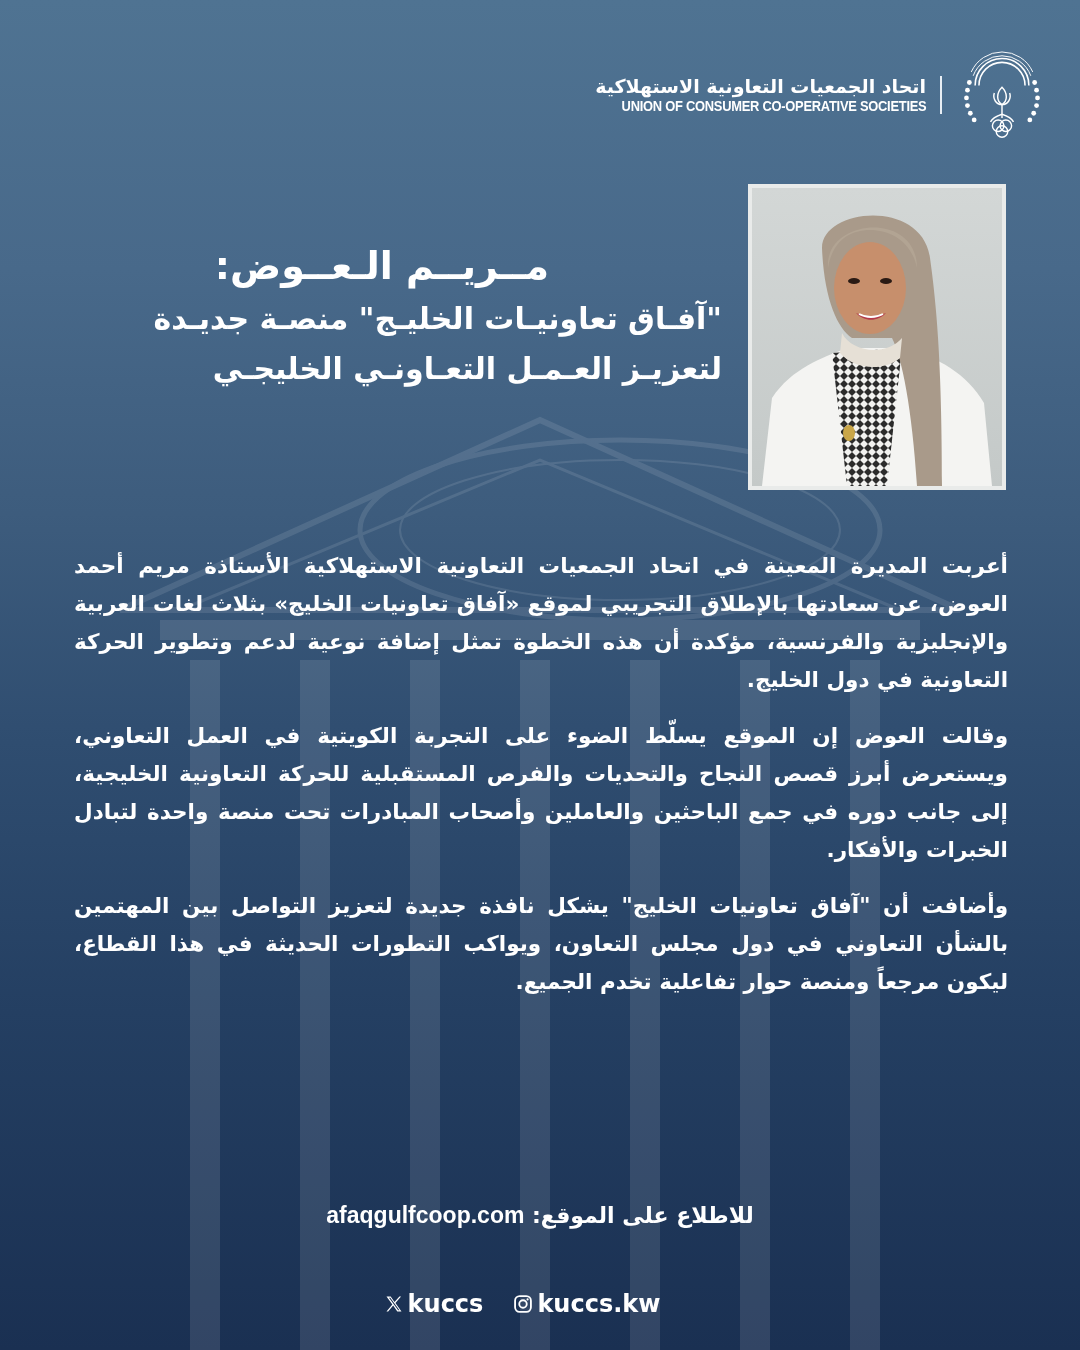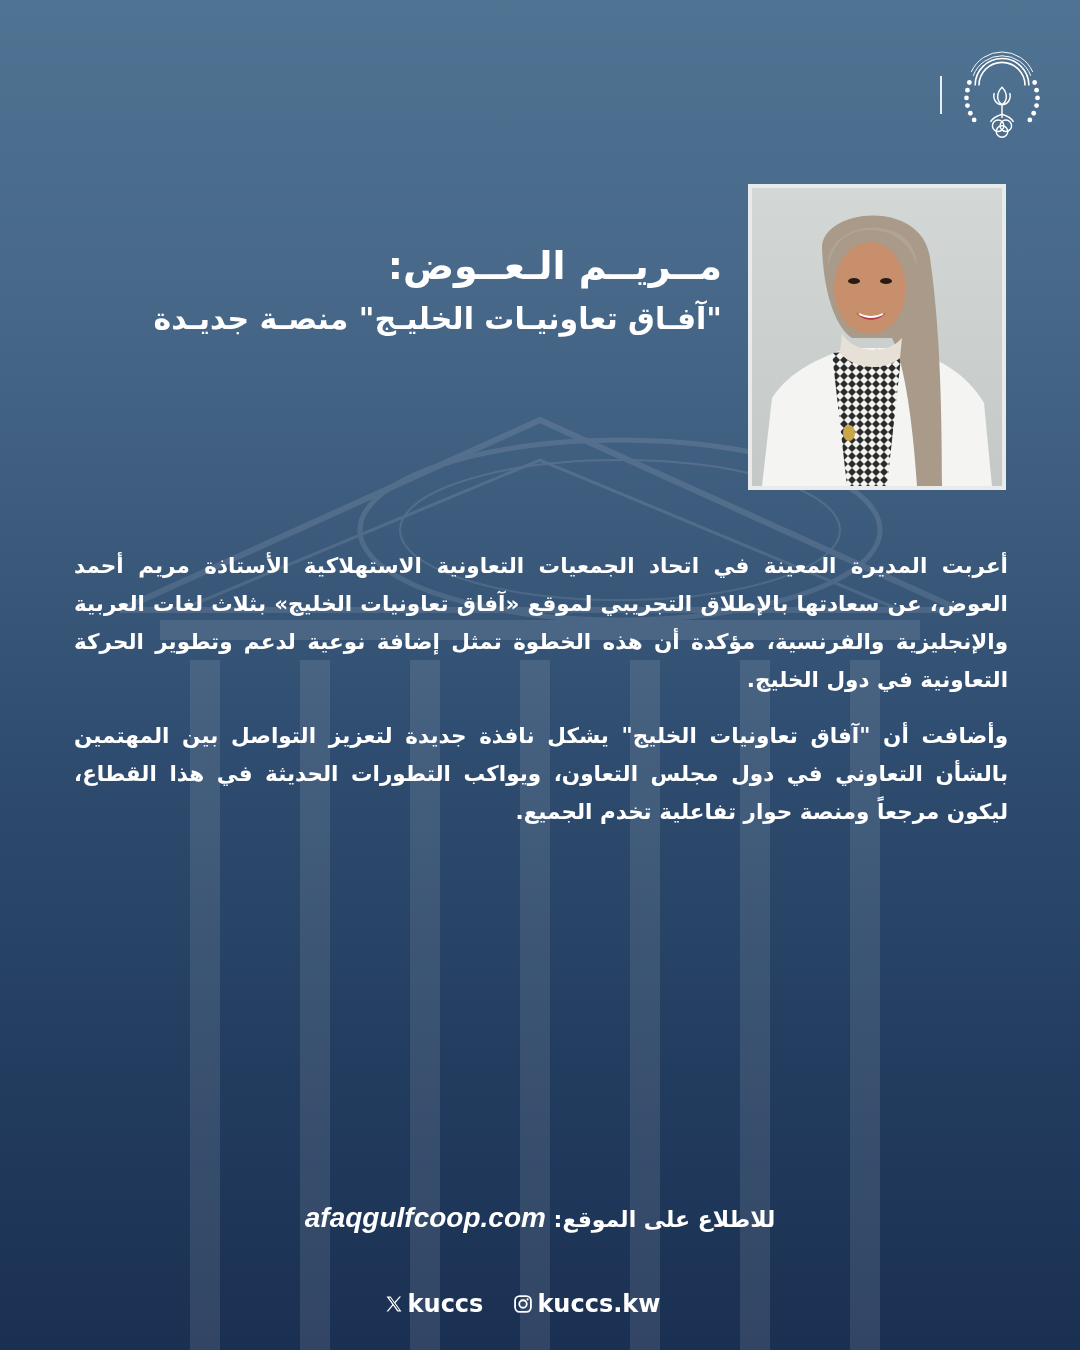--- a/index.html
+++ b/index.html
@@ -26,37 +26,37 @@
   .header-en { font-family: "Liberation Sans", sans-serif; font-size: 15px; font-weight: bold; line-height: 18px; letter-spacing: -0.3px; transform: scaleX(0.86); transform-origin: right center; white-space: nowrap; }
 
   
   .photo {
     position: absolute; left: 748px; top: 184px; width: 258px; height: 306px;
     border: 4px solid #e9ebea; background: #cfd4d4; overflow: hidden;
   }
 
   
   .title-block { position: absolute; right: 358px; top: 238px; width: 680px; direction: rtl; text-align: right; }
-  .title-name { font-size: 38px; font-weight: bold; line-height: 56px; letter-spacing: 2px; }
+  .title-name { font-size: 38px; font-weight: bold; line-height: 56px; letter-spacing: 2px; text-align: center; }
   .title-line { font-size: 30px; font-weight: bold; line-height: 50px; letter-spacing: 0.5px; }
 
   
   .body-text {
     position: absolute; left: 74px; right: 72px; top: 500px;
     direction: rtl; text-align: justify; text-align-last: right;
     font-size: 21.5px; font-weight: bold; line-height: 38px; margin-top: 47px;
   }
   .para { margin-bottom: 18px; }
   .para.tight { margin-bottom: 0; }
 
   .site-line {
     position: absolute; top: 1202px; left: 0; width: 1080px; text-align: center;
     font-size: 22px; font-weight: bold; direction: rtl;
   }
-  .site-url { font-family: "Liberation Sans", sans-serif; font-weight: bold; font-size: 28px; font-style: italic; }
+  .site-url { font-family: "Liberation Sans", sans-serif; font-weight: bold; font-size: 23px; }
 
   .social {
     position: absolute; top: 1290px; left: 0; width: 1044px;
     display: flex; justify-content: center; align-items: center; gap: 30px;
   }
   .social-item { display: flex; align-items: center; gap: 4px; font-family: "DejaVu Sans", sans-serif; font-weight: bold; font-size: 24px; }
   .social-icon { width: 20px; height: 20px; display: inline-block; }
 </style>
 </head>
 <body>
@@ -106,20 +106,24 @@
       <path d="M58 48 C60 54 56 60 50 60"></path>
       <path d="M50 60 L50 74"></path>
       <path d="M50 70 C44 72 40 74 38 78"></path>
       <path d="M50 70 C56 72 60 74 62 78"></path>
       <circle cx="46" cy="82" r="6"></circle>
       <circle cx="54" cy="82" r="6"></circle>
       <circle cx="50" cy="88" r="6"></circle>
     </g>
   </svg>
   <div class="header-divider"></div>
+  <div class="header-text">
+    <div class="header-ar">اتحاد الجمعيات التعاونية الاستهلاكية</div>
+    <div class="header-en">UNION OF CONSUMER CO-OPERATIVE SOCIETIES</div>
+  </div>
 </div>
 
 <div class="photo">
   <svg width="250" height="298" viewBox="0 0 250 298">
     <defs>
       <linearGradient id="bgG" x1="0" y1="0" x2="0" y2="1">
         <stop offset="0" stop-color="#d3d7d6"></stop>
           <stop offset="1" stop-color="#c4c9c8"></stop>
       </linearGradient>
       <pattern id="hound" width="8" height="8" patternUnits="userSpaceOnUse">
@@ -147,24 +151,26 @@
     <path d="M104 125 C112 134 126 134 134 125 C126 129 112 129 104 125 Z" fill="#b23a4a"></path>
     <path d="M107 126 C114 130 124 130 131 126" stroke="#ffffff" stroke-width="2" fill="none"></path>
 
     <ellipse cx="97" cy="245" rx="6" ry="8" fill="#c9a648"></ellipse>
   </svg>
 </div>
 
 <div class="title-block">
   <div class="title-name">مــريــم الـعــوض:</div>
   <div class="title-line">"آفـاق تعاونيـات الخليـج" منصـة جديـدة</div>
+  <div class="title-line">لتعزيـز العـمـل التعـاونـي الخليجـي</div>
 </div>
 
 <div class="body-text">
   <p class="para">أعربت المديرة المعينة في اتحاد الجمعيات التعاونية الاستهلاكية الأستاذة مريم أحمد العوض، عن سعادتها بالإطلاق التجريبي لموقع «آفاق تعاونيات الخليج» بثلاث لغات العربية والإنجليزية والفرنسية، مؤكدة أن هذه الخطوة تمثل إضافة نوعية لدعم وتطوير الحركة التعاونية في دول الخليج.</p>
+  <p class="para">وقالت العوض إن الموقع يسلّط الضوء على التجربة الكويتية في العمل التعاوني، ويستعرض أبرز قصص النجاح والتحديات والفرص المستقبلية للحركة التعاونية الخليجية، إلى جانب دوره في جمع الباحثين والعاملين وأصحاب المبادرات تحت منصة واحدة لتبادل الخبرات والأفكار.</p>
   <p class="para">وأضافت أن "آفاق تعاونيات الخليج" يشكل نافذة جديدة لتعزيز التواصل بين المهتمين بالشأن التعاوني في دول مجلس التعاون، ويواكب التطورات الحديثة في هذا القطاع، ليكون مرجعاً ومنصة حوار تفاعلية تخدم الجميع.</p>
 </div>
 
 <div class="site-line">
   <span>للاطلاع على الموقع:</span>
   <span class="site-url">afaqgulfcoop.com</span>
 </div>
 
 <div class="social">
   <div class="social-item">

